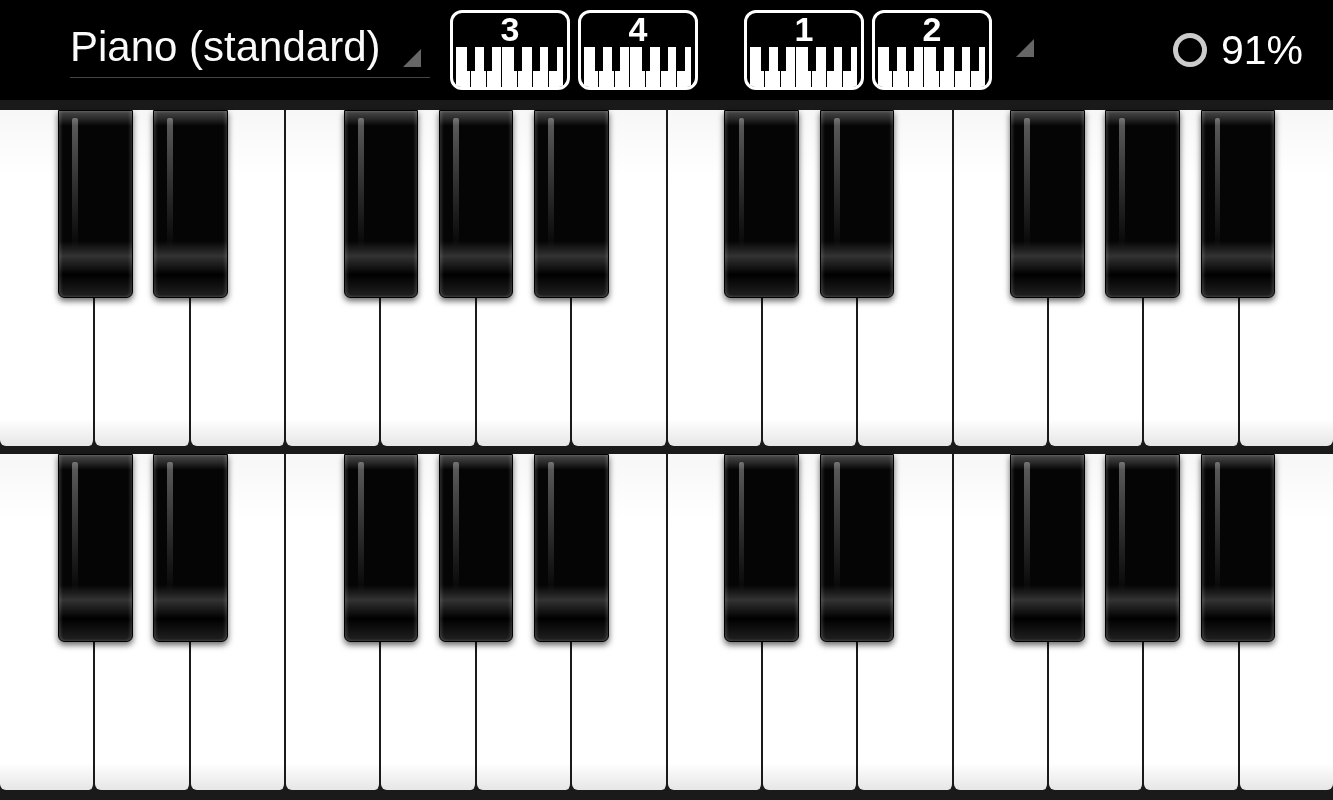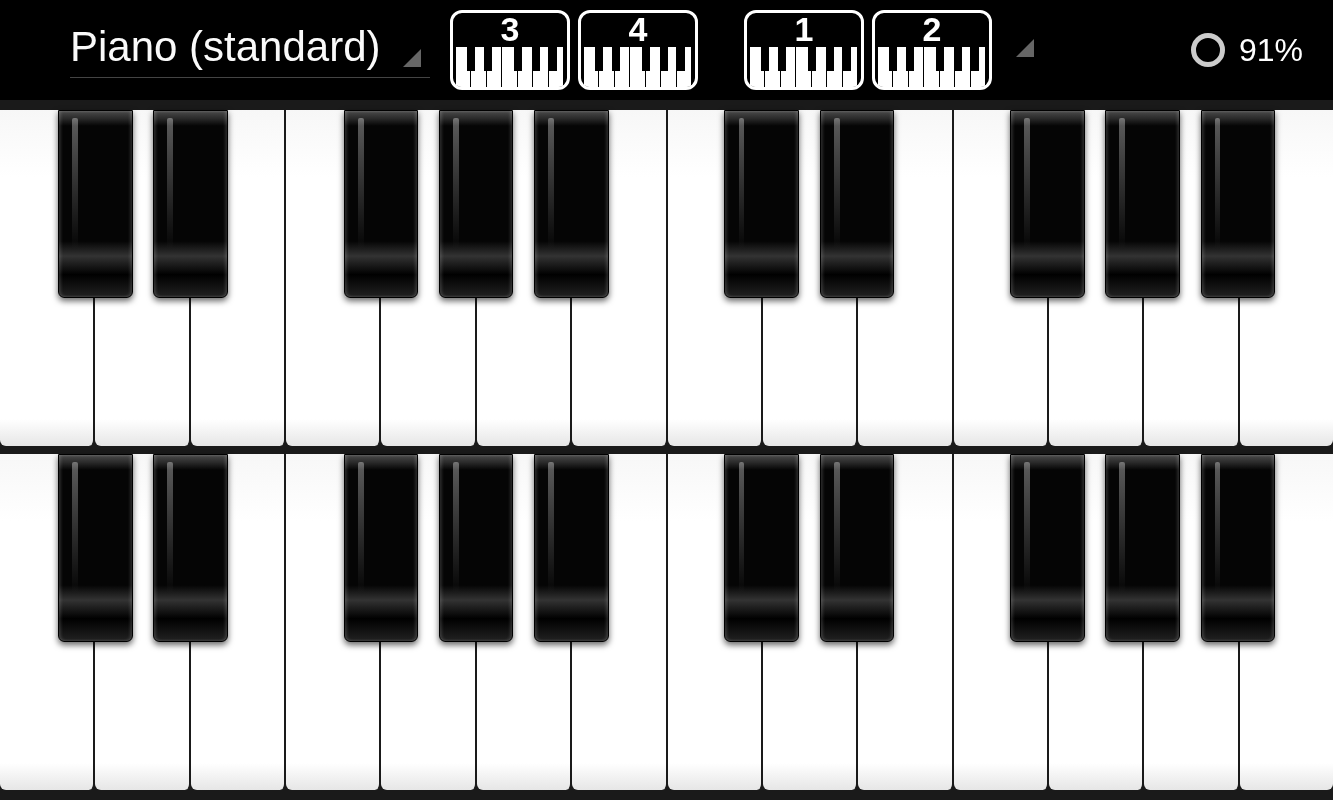--- a/index.html
+++ b/index.html
@@ -78,21 +78,21 @@
     height: 24px;
     background: #000;
   }
 
   .right-group { margin-left: auto; display: flex; align-items: center; gap: 14px; }
   .circle-icon {
     width: 34px; height: 34px;
     border: 5px solid #ccc;
     border-radius: 50%;
   }
-  .percent { font-size: 32px; color: #fff; }
+  .percent { font-size: 41px; color: #fff; }
 
   
   .kbd-area {
     height: 700px;
     background: #1a1a1a;
     display: flex;
     flex-direction: column;
     padding: 6px 0;
   }
   .kbd-row {

